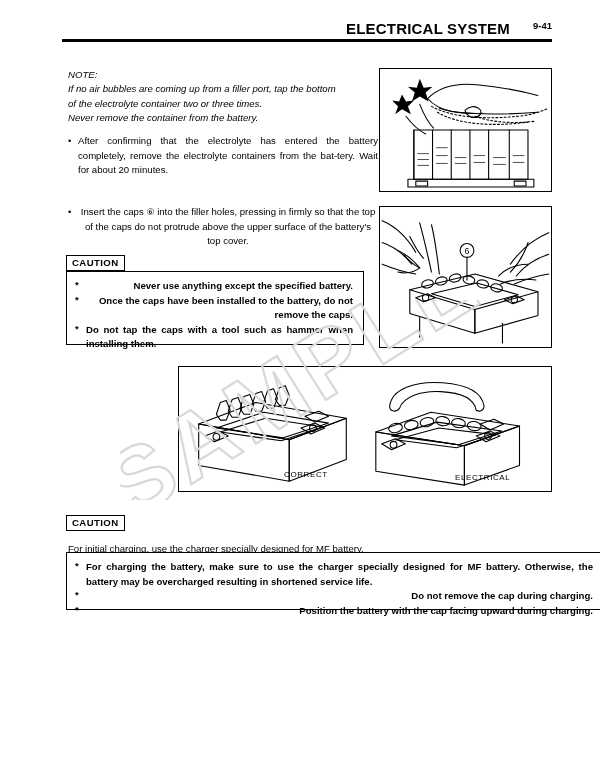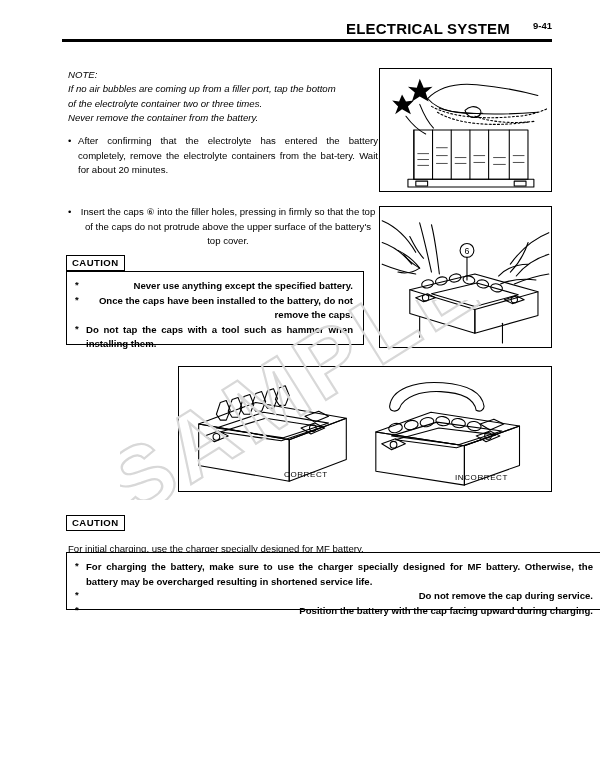--- a/index.html
+++ b/index.html
@@ -208,21 +208,21 @@
     <div class="caution-item noj">Never use anything except the specified battery.</div>
     <div class="caution-item noj">Once the caps have been installed to the battery, do not remove the caps.</div>
     <div class="caution-item">Do not tap the caps with a tool such as hammer when installing them.</div>
   </div>
 
   <div class="plain-para">For initial charging, use the charger specially designed for MF battery.</div>
 
   <div class="caution-tab" id="caution2-tab">CAUTION</div>
   <div class="caution-box" id="caution2-box">
     <div class="caution-item">For charging the battery, make sure to use the charger specially designed for MF battery. Otherwise, the battery may be overcharged resulting in shortened service life.</div>
-    <div class="caution-item noj">Do not remove the cap during service.</div>
+    <div class="caution-item noj">Do not remove the cap during charging.</div>
     <div class="caution-item noj">Position the battery with the cap facing upward during charging.</div>
   </div>
 
   <div class="illus" id="illus-tap">
     <svg viewBox="0 0 173 124" xmlns="http://www.w3.org/2000/svg" fill="none" stroke="#000" stroke-width="1.1" stroke-linejoin="round" stroke-linecap="round">
 
       <g fill="#000" stroke="none">
         <polygon points="40,10 44,19 53,18 46,24 49,33 40,28 32,33 35,24 28,18 37,19"></polygon>
         <polygon points="22,26 26,33 34,32 28,38 31,46 22,41 15,46 18,38 12,32 19,33"></polygon>
       </g>
@@ -380,21 +380,21 @@
         <path d="M204,78 L218,73 L228,78 L214,84 Z"></path>
         <circle cx="216" cy="79" r="3.4"></circle>
         <path d="M300,70 L314,65 L324,70 L310,76 Z"></path>
         <circle cx="312" cy="70" r="3.4"></circle>
         <path d="M304,58 L318,53 L328,58 L314,64 Z"></path>
       </g>
     </svg>
   </div>
 
   <div class="illus-caption" id="cap-correct">CORRECT</div>
-  <div class="illus-caption" id="cap-incorrect">INCORRECT</div>
+  <div class="illus-caption" id="cap-incorrect">ELECTRICAL</div>
 
   <div class="watermark">
     <svg viewBox="0 0 380 200" xmlns="http://www.w3.org/2000/svg">
       <text x="190" y="110" transform="rotate(-32 190 110)" text-anchor="middle" font-family="Liberation Sans, sans-serif" font-size="92" font-weight="bold" letter-spacing="6" fill="none" stroke="#d8d8d8" stroke-width="2.2">SAMPLE</text>
     </svg>
   </div>
 
 </div>
 
 </body></html>

